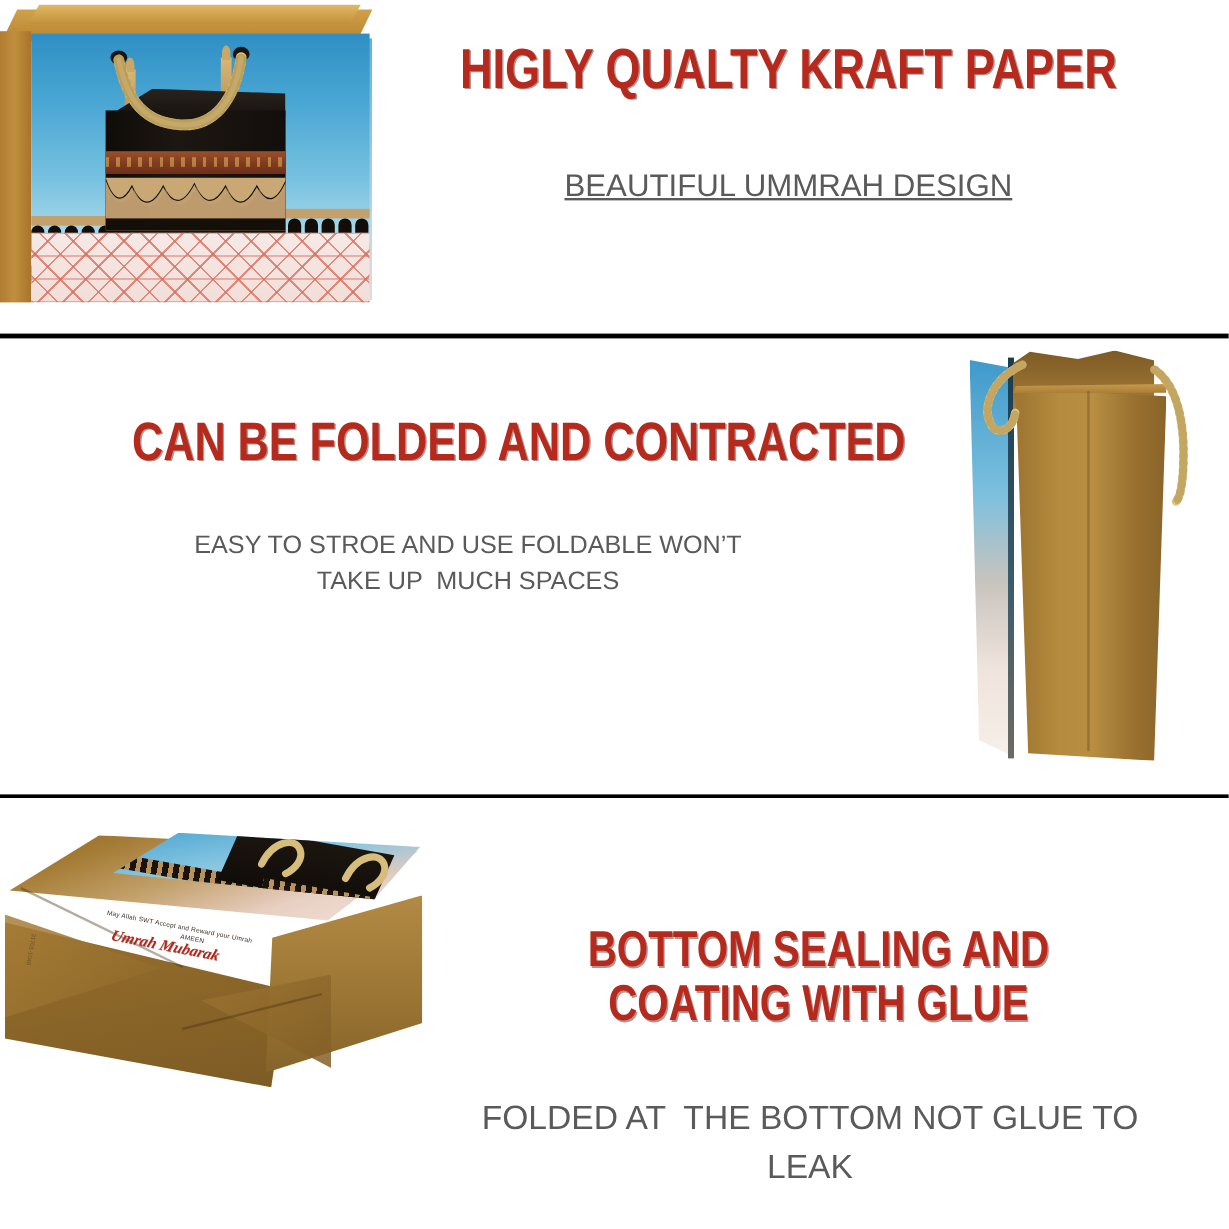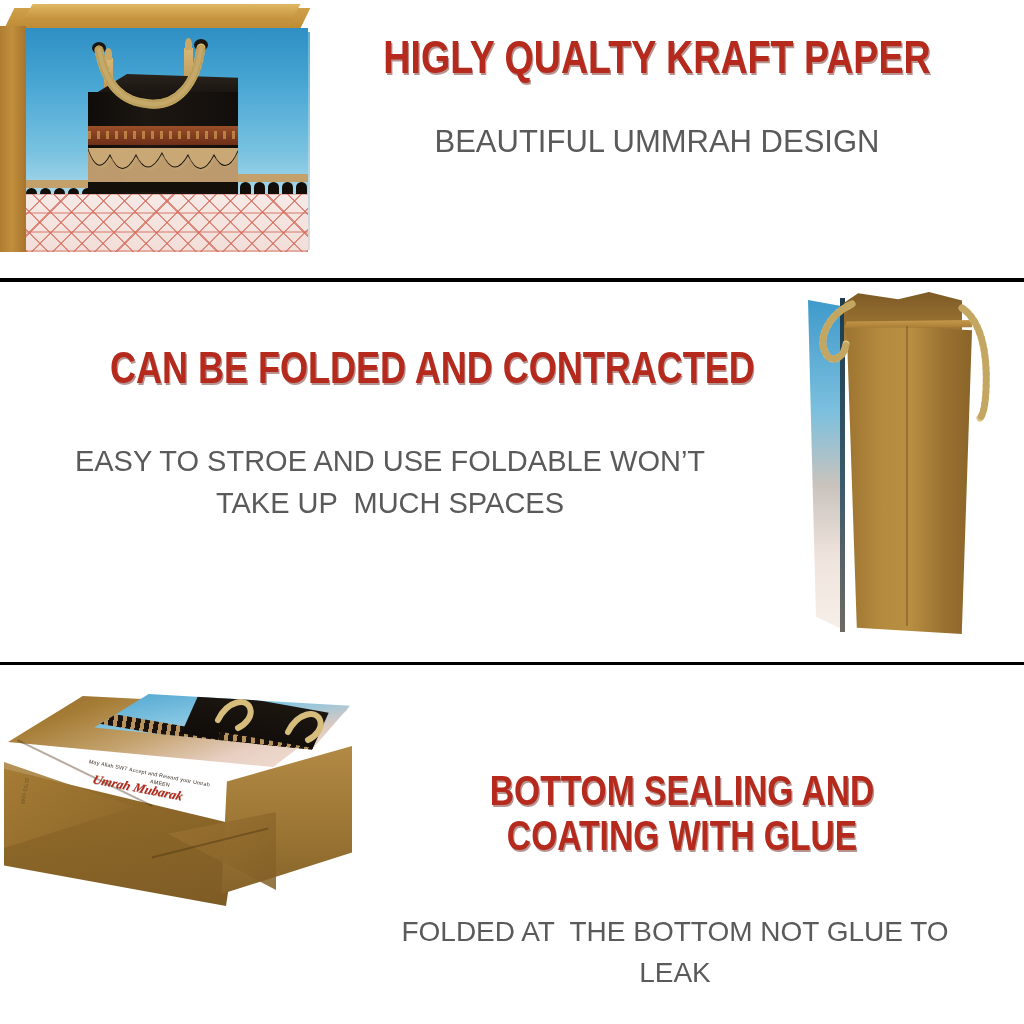--- a/index.html
+++ b/index.html
@@ -61,32 +61,33 @@
     white-space: pre;
   }
 
   
   #headline-1 {
     left: 312px; top: 32px; width: 690px;
     font-size: 47px;
     transform-origin: center;
   }
   #subtext-1 {
-    left: 312px; top: 120px; width: 690px;
-    font-size: 31px;
+    left: 312px; top: 136px; width: 690px;
+    font-size: 26px;
+    text-decoration: underline;
   }
 
   
   #headline-2 {
     left: 40px; top: 344px; width: 700px;
     font-size: 45px;
   }
   #subtext-2 {
     left: 40px; top: 440px; width: 700px;
-    font-size: 29px;
+    font-size: 21px;
   }
 
   
   #headline-3 {
     left: 352px; top: 768px; width: 660px;
     font-size: 42px;
     white-space: normal;
   }
   #subtext-3 {
     left: 330px; top: 912px; width: 690px;

